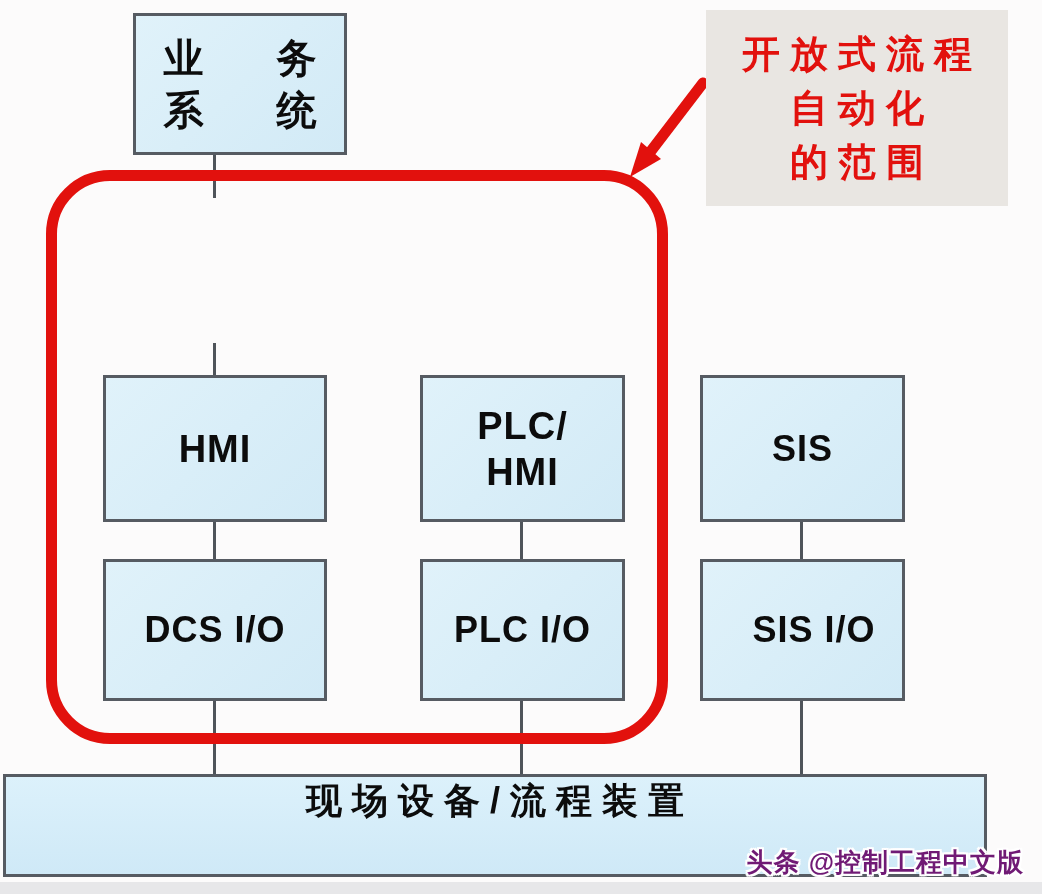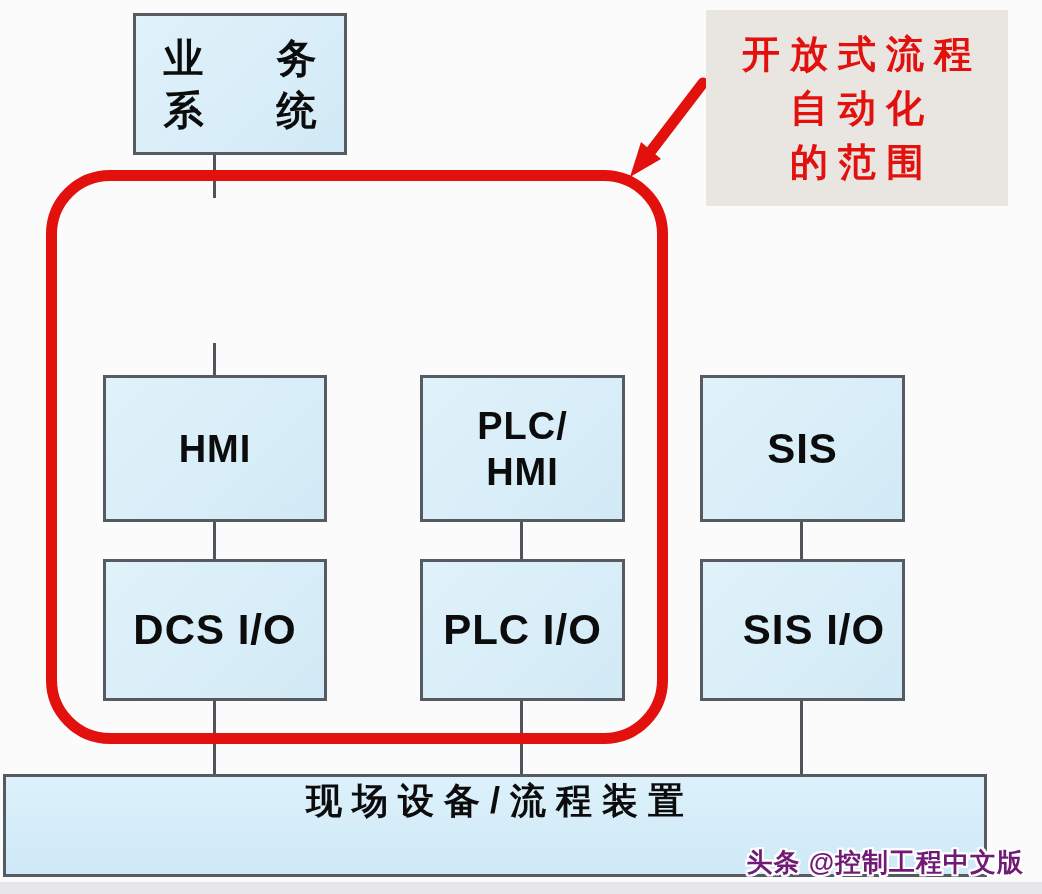--- a/index.html
+++ b/index.html
@@ -22,21 +22,21 @@
   }
   .node .ln{display:block;}
   
   .biz-ln{font-size:40px;line-height:52px;word-spacing:62px;white-space:nowrap;}
   
   .node-mes{justify-content:flex-start;padding-top:20px;}
   .mes-ln1{font-size:36px;line-height:46px;letter-spacing:14px;text-indent:14px;}
   .mes-ln2{font-size:35px;line-height:46px;letter-spacing:15px;text-indent:15px;}
   
   .lat-ln{font-size:38px;line-height:46px;letter-spacing:1px;}
-  .io-ln{font-size:42px;letter-spacing:1px;}
+  .io-ln{font-size:36px;letter-spacing:1px;}
   
   .bar{
     position:absolute;box-sizing:border-box;
     left:3px;top:774px;width:984px;height:103px;
     border:3px solid #565b62;
     background:linear-gradient(180deg,#dcf1fb 0%,#cfe9f7 100%);
     display:flex;align-items:flex-start;justify-content:center;
   }
   .bar-ln{font-size:36px;font-weight:bold;color:#0c0c0c;letter-spacing:10px;text-indent:10px;white-space:nowrap;}
   

